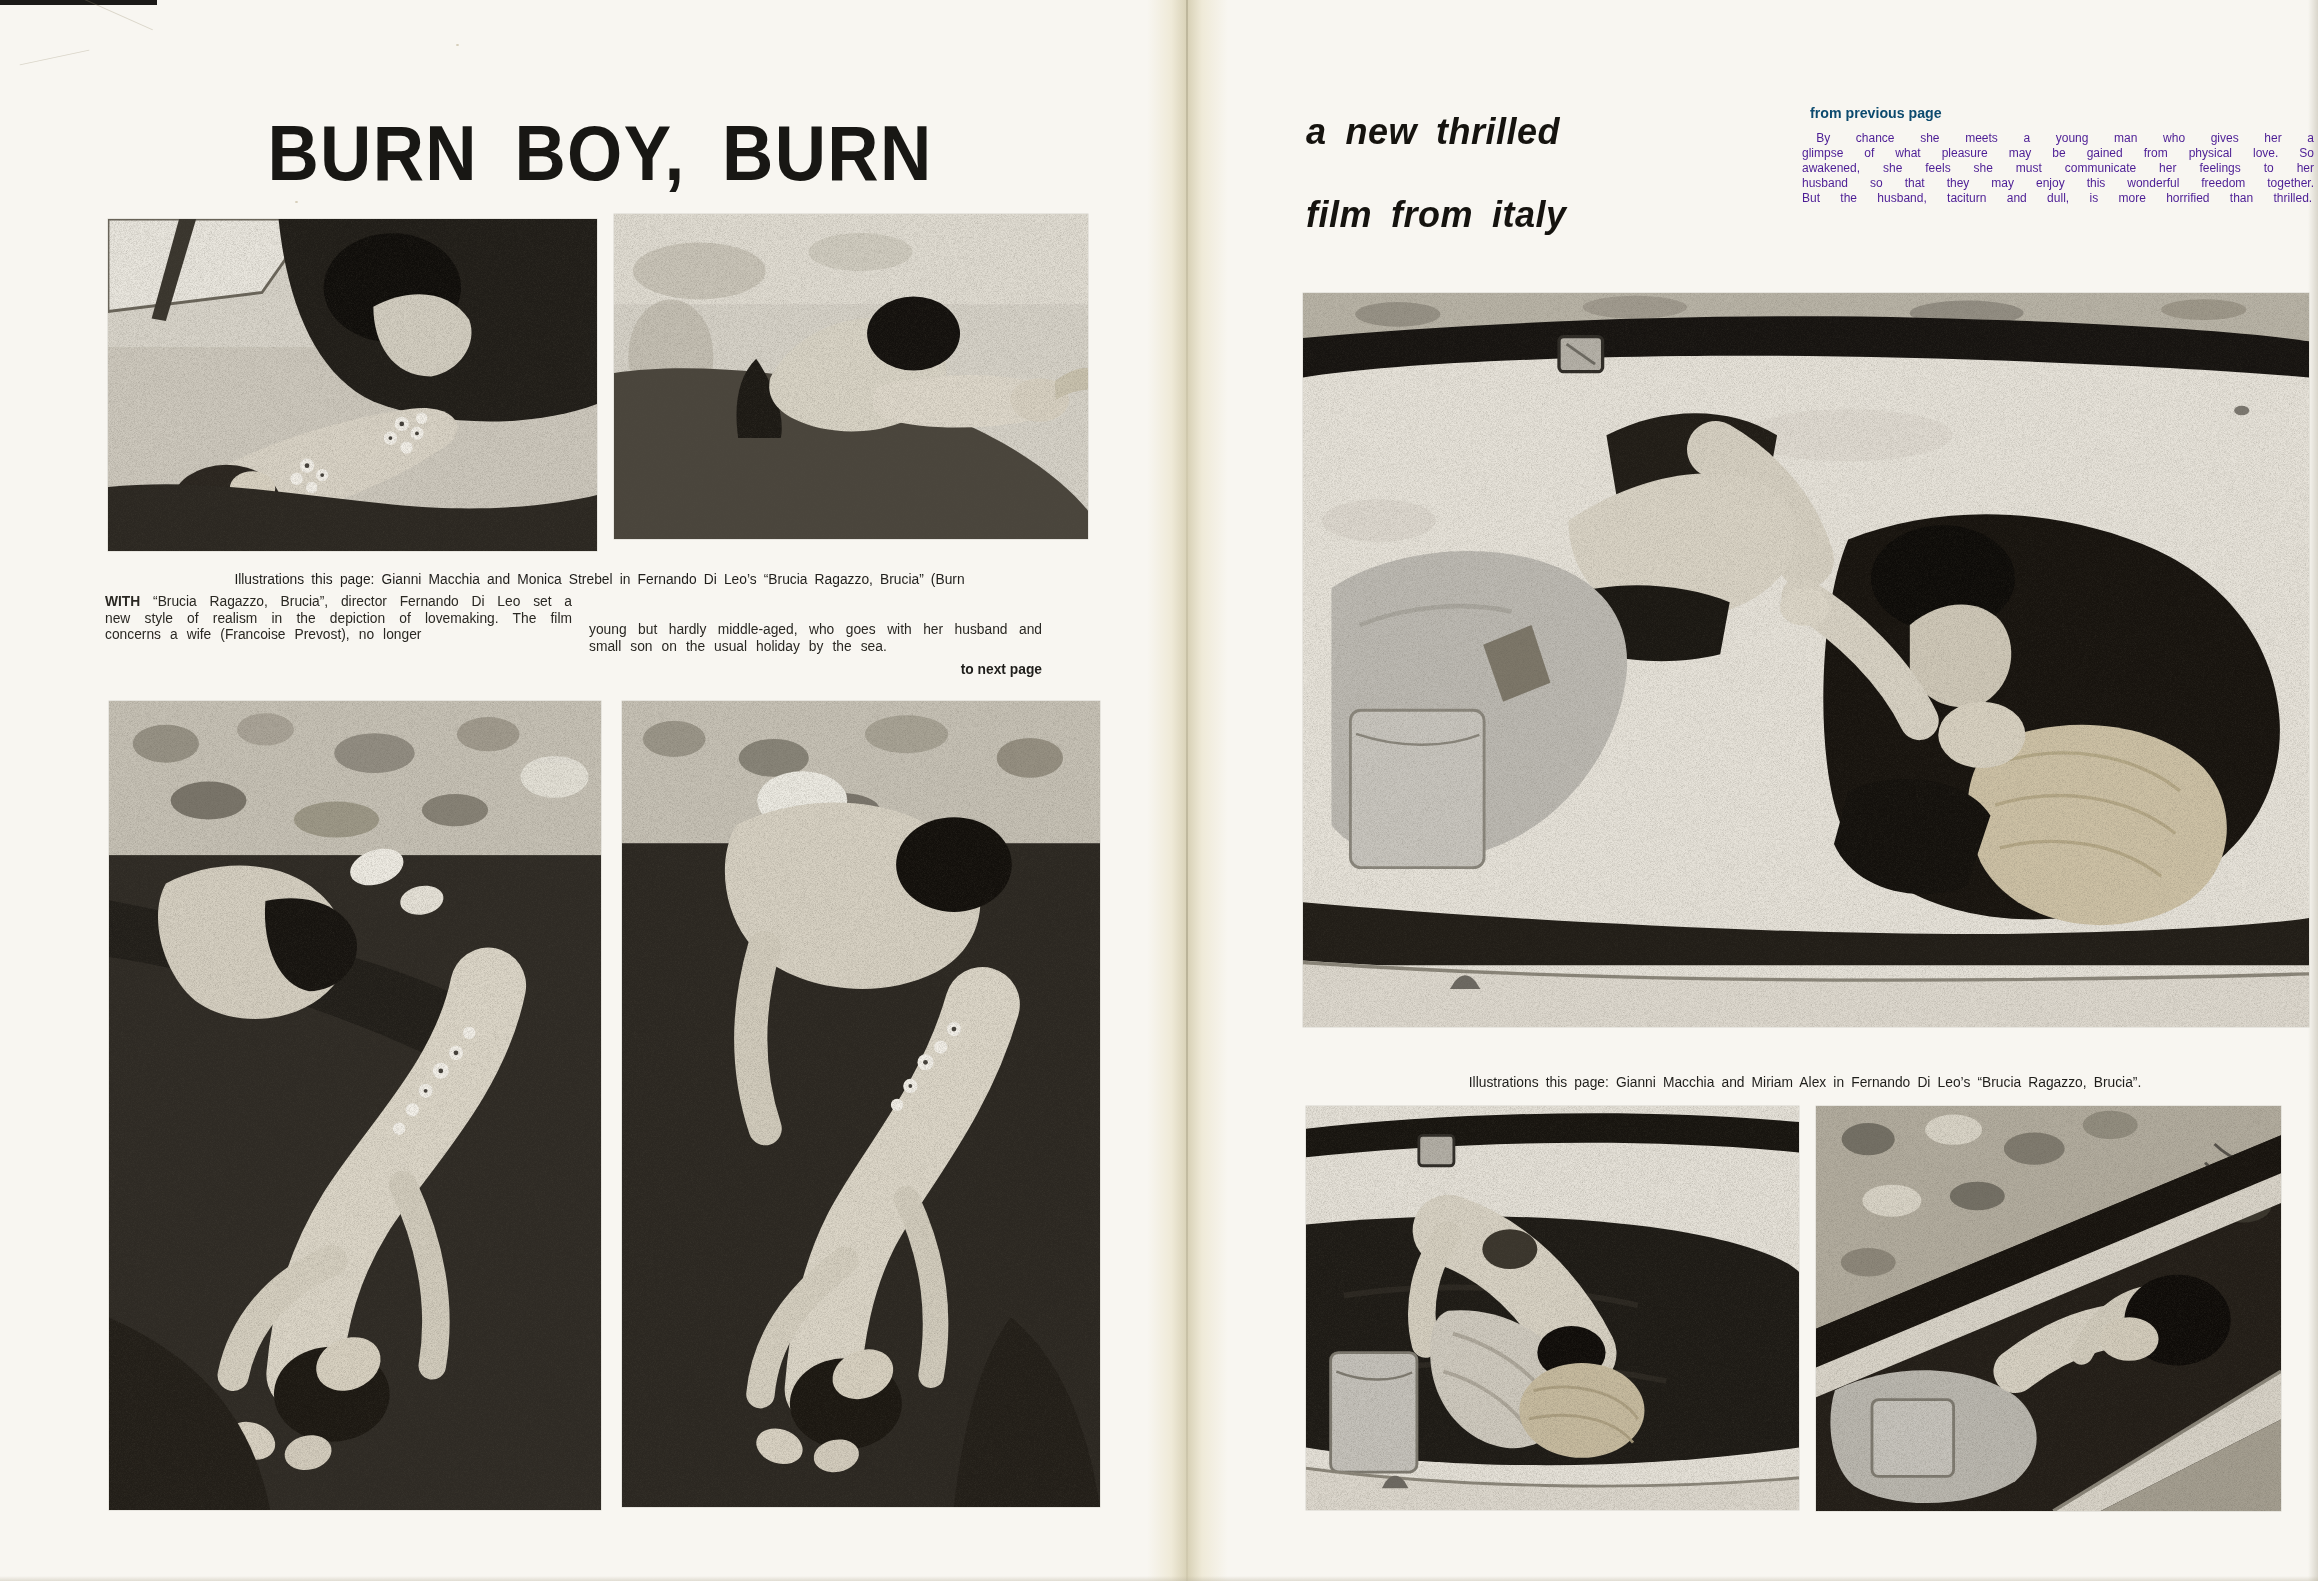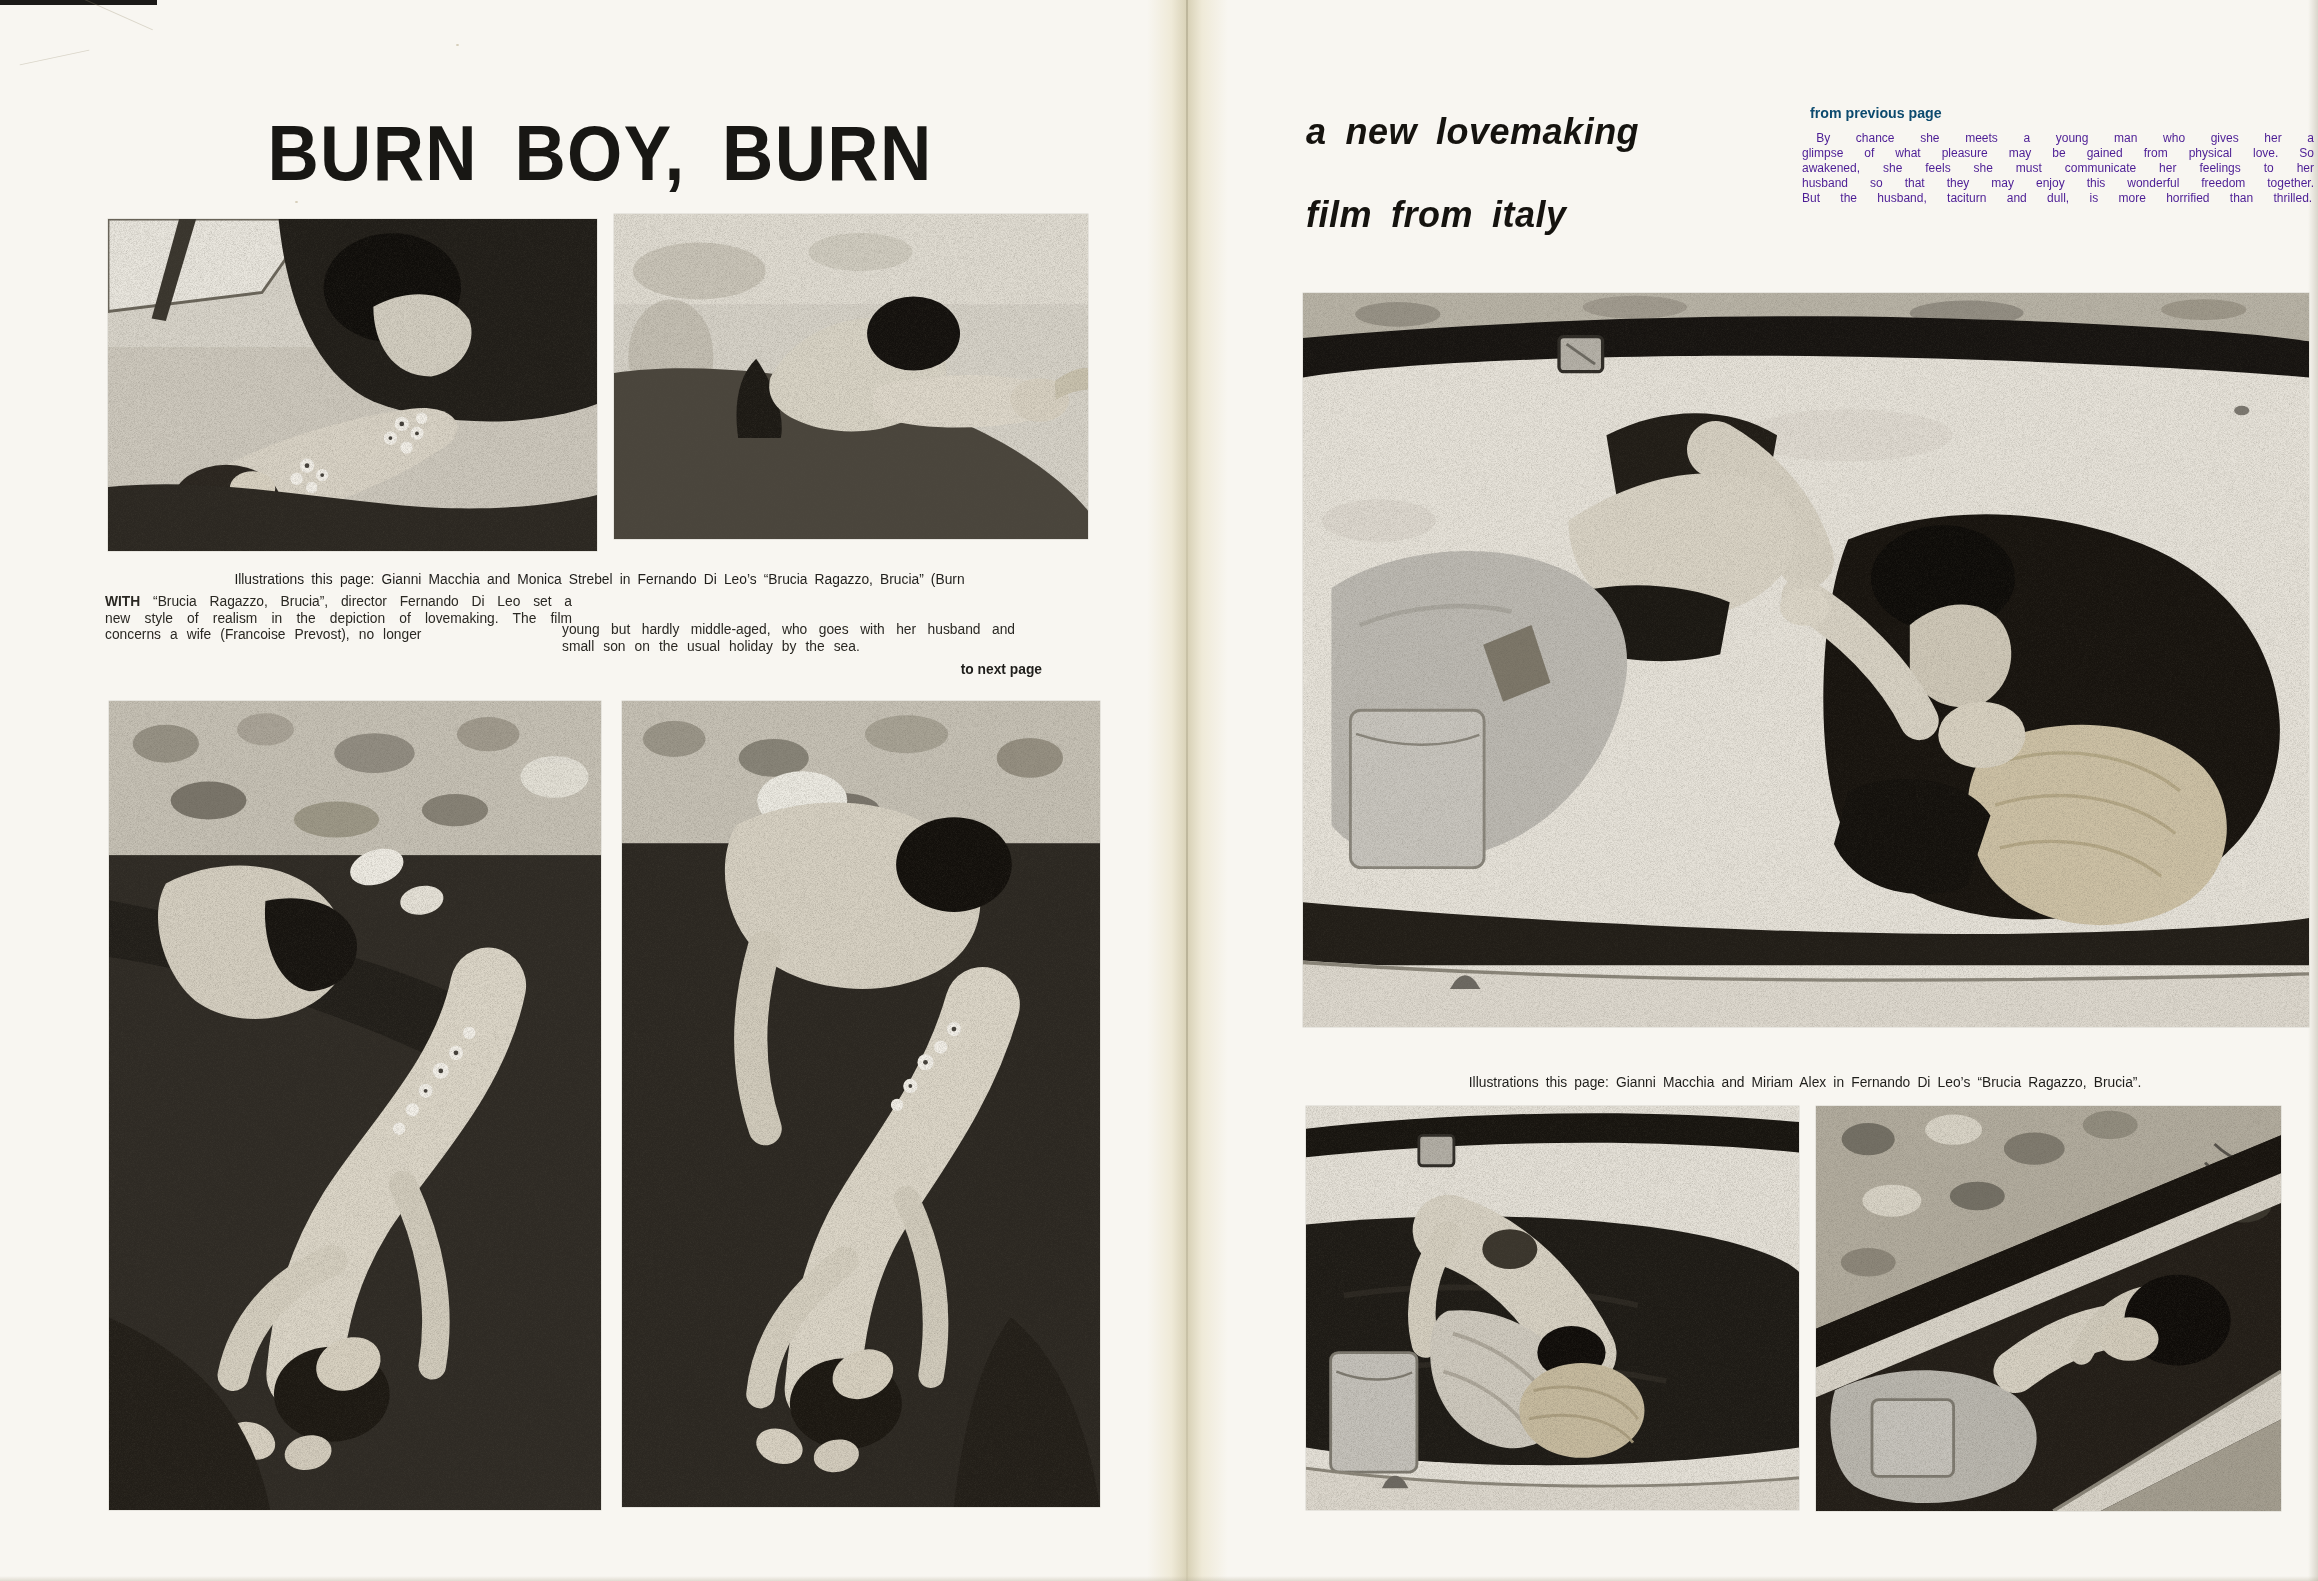--- a/index.html
+++ b/index.html
@@ -147,21 +147,21 @@
   </div>
 
   <div class="abs caption" style="left:104px;top:570px;width:991px;">
     <div class="nowrap">Illustrations this page: Gianni Macchia and Monica Strebel in Fernando Di Leo’s “Brucia Ragazzo, Brucia” (Burn</div>
   </div>
 
   <div class="abs bodytext" style="left:105px;top:594px;width:467px;">
     <span class="lead">WITH</span><span> “Brucia Ragazzo, Brucia”, director Fernando Di Leo set a new style of realism in the depiction of lovemaking. The film concerns a wife (Francoise Prevost), no longer</span>
   </div>
 
-  <div class="abs bodytext" style="left:562px;top:622px;width:453px;">young but hardly middle-aged, who goes with her husband and small son on the usual holiday by the sea.</div>
+  <div class="abs bodytext" style="left:589px;top:622px;width:453px;">young but hardly middle-aged, who goes with her husband and small son on the usual holiday by the sea.</div>
 
   <div class="abs note" style="left:589px;top:662px;width:453px;">to next page</div>
 
   <div class="photo" style="left:109px;top:701px;width:492px;height:809px;">
     <svg viewBox="0 0 1038 1706" preserveAspectRatio="none">
       <rect width="1038" height="1706" fill="#2e2a24"></rect>
       <rect width="1038" height="325" fill="#c6c1b5"></rect>
       <g opacity=".85">
         <ellipse cx="120" cy="90" rx="70" ry="40" fill="#8f8a7d"></ellipse>
         <ellipse cx="330" cy="60" rx="60" ry="34" fill="#a6a093"></ellipse>
@@ -237,21 +237,21 @@
       <ellipse cx="332" cy="1572" rx="50" ry="36" fill="#d9d2c3" transform="rotate(18 332 1572)"></ellipse>
       <ellipse cx="452" cy="1592" rx="48" ry="34" fill="#d4cdbe" transform="rotate(-10 452 1592)"></ellipse>
       <path d="M820,1300 C920,1380 980,1520 1008,1700 L700,1700 C720,1520 760,1380 820,1300 Z" fill="#221e18"></path>
       <rect width="1008" height="1700" filter="url(#grain)" opacity="0.3"></rect>
     </svg>
   </div>
 </div>
 
 <div class="abs" style="left:1152px;top:0;width:1166px;height:1581px;">
 
-  <div class="abs headline" style="left:154px;top:113px;">a new lovemaking</div>
+  <div class="abs headline" style="left:154px;top:113px;">a new thrilled</div>
   <div class="abs headline" style="left:154px;top:176px;margin-top:20px;">film from italy</div>
 
   <div class="abs subhead" style="left:658px;top:105px;">from previous page</div>
 
   <div class="abs rbody" style="left:650px;top:131px;">By chance she meets a young man who gives her a glimpse of what pleasure may be gained from physical love. So awakened, she feels she must communicate her feelings to her husband so that they may enjoy this wonderful freedom together. But the husband, taciturn and dull, is more horrified than thrilled.</div>
 
   <div class="photo" style="left:151px;top:293px;width:1006px;height:734px;">
     <svg viewBox="0 0 2122 1548" preserveAspectRatio="none">
       <rect width="2122" height="1548" fill="#e6e2d9"></rect>
       <rect width="2122" height="105" fill="#b8b3a6"></rect>

